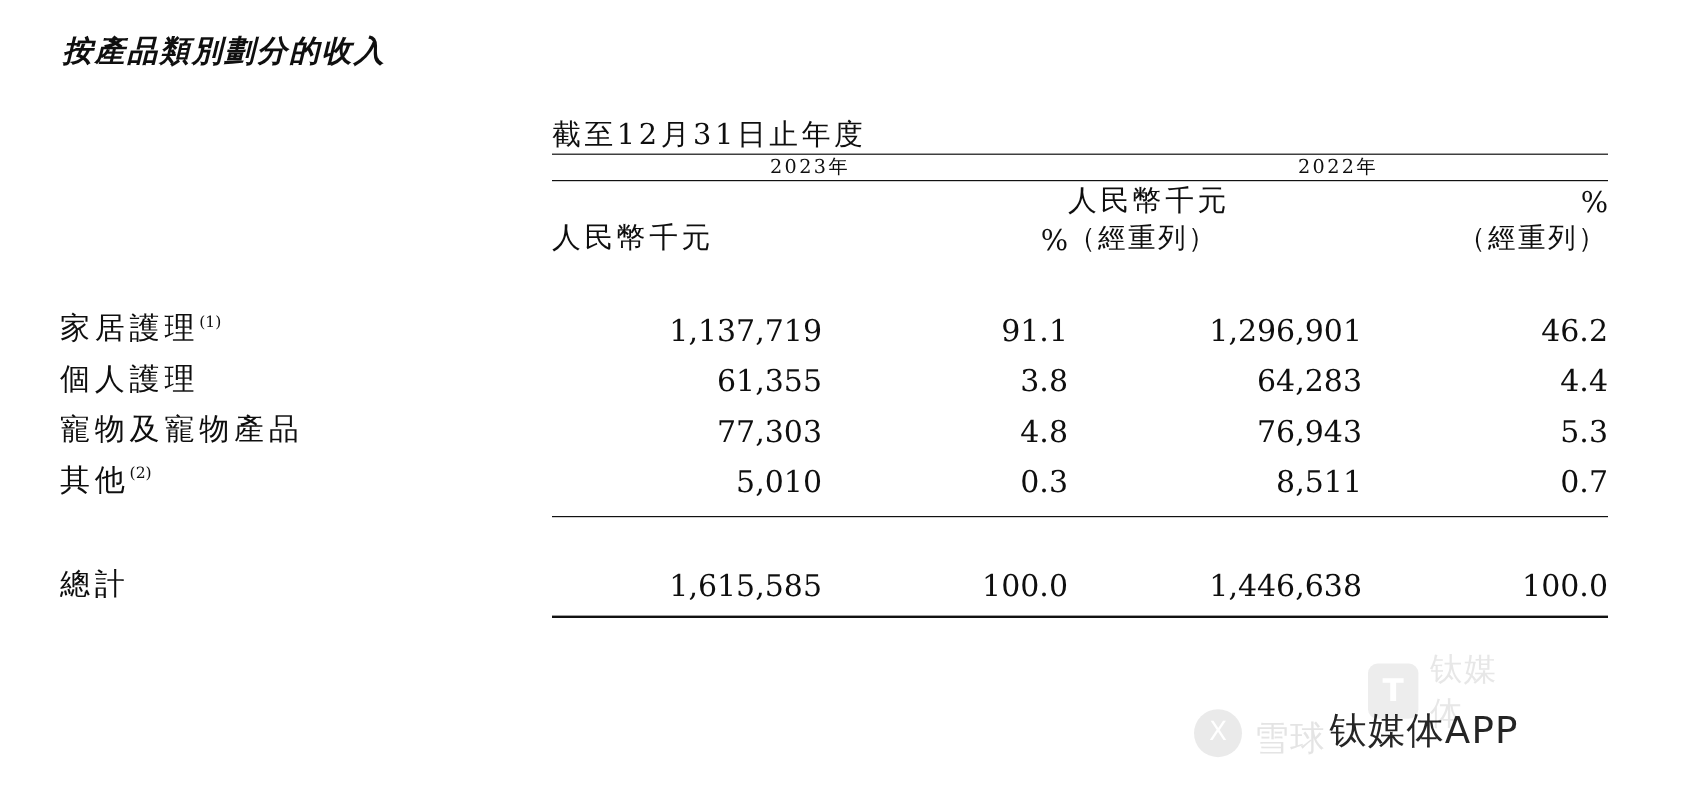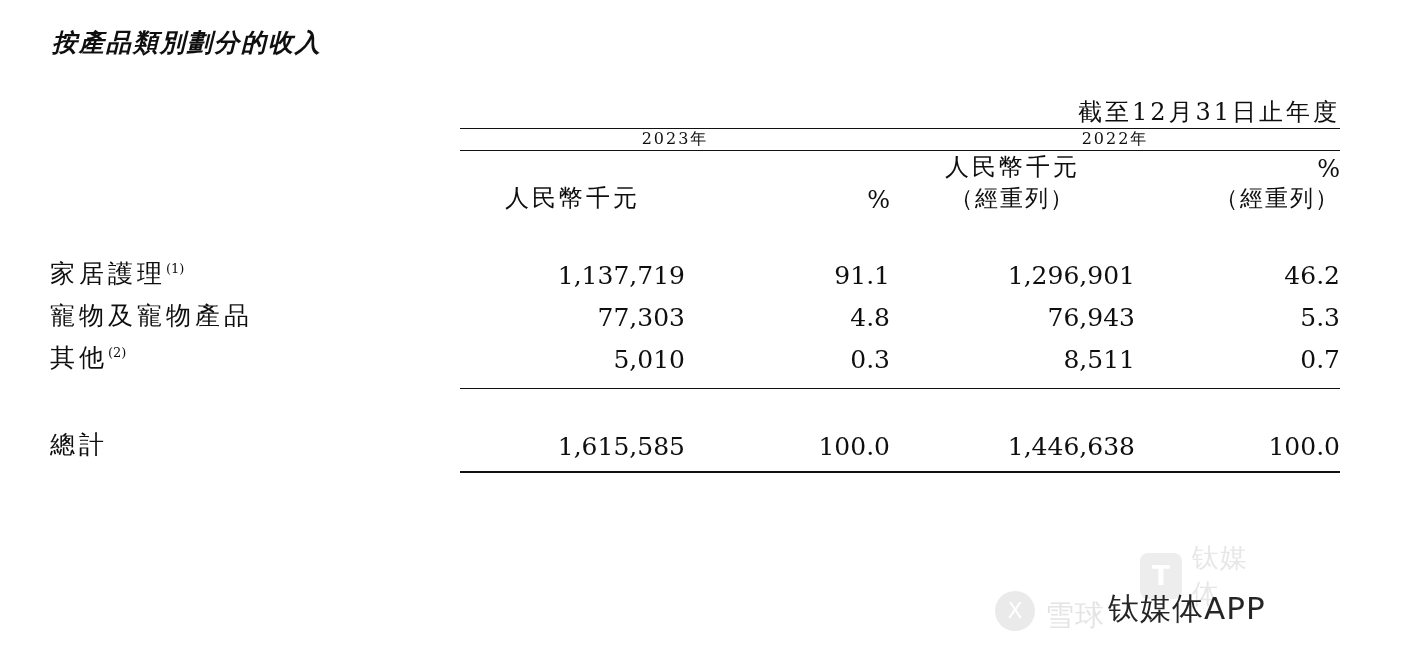--- a/index.html
+++ b/index.html
@@ -57,38 +57,38 @@
   .c-pct2  { width: 205px; }
 
   .num {
     text-align: right;
     padding-right: 4px;
     font-family: "DejaVu Serif", "Liberation Serif", serif;
   }
   .bold { font-weight: bold; }
 
   .head-year-span {
-    text-align: right;
+    text-align: left;
     font-weight: bold;
     font-size: 24px;
     letter-spacing: 3px;
     padding-bottom: 6px;
   }
   .rule-span {
     border-bottom: 1.6px solid #111;
   }
   .head-year {
     text-align: center;
     font-weight: bold;
     font-size: 16px;
     letter-spacing: 2px;
     padding: 8px 0 6px 0;
   }
   .head-unit {
-    text-align: center;
+    text-align: left;
     font-size: 24px;
     letter-spacing: 3px;
     padding: 8px 4px 2px 0;
     font-weight: bold;
     white-space: nowrap;
     margin-top: 33px;
   }
   .head-unit .sub {
     display: block;
     font-weight: normal;
@@ -265,20 +265,27 @@
       </tr>
 
       <tr class="data-row">
         <td class="label-cell"><span>家居護理</span><sup>(1)</sup></td>
         <td class="num bold">1,137,719</td>
         <td class="num bold">91.1</td>
         <td class="num">1,296,901</td>
         <td class="num">46.2</td>
       </tr>
       <tr class="data-row">
+        <td class="label-cell"><span>個人護理</span><sup></sup></td>
+        <td class="num bold">61,355</td>
+        <td class="num bold">3.8</td>
+        <td class="num">64,283</td>
+        <td class="num">4.4</td>
+      </tr>
+      <tr class="data-row">
         <td class="label-cell"><span>寵物及寵物產品</span><sup></sup></td>
         <td class="num bold">77,303</td>
         <td class="num bold">4.8</td>
         <td class="num">76,943</td>
         <td class="num">5.3</td>
       </tr>
       <tr class="data-row">
         <td class="label-cell"><span>其他</span><sup>(2)</sup></td>
         <td class="num bold">5,010</td>
         <td class="num bold">0.3</td>

